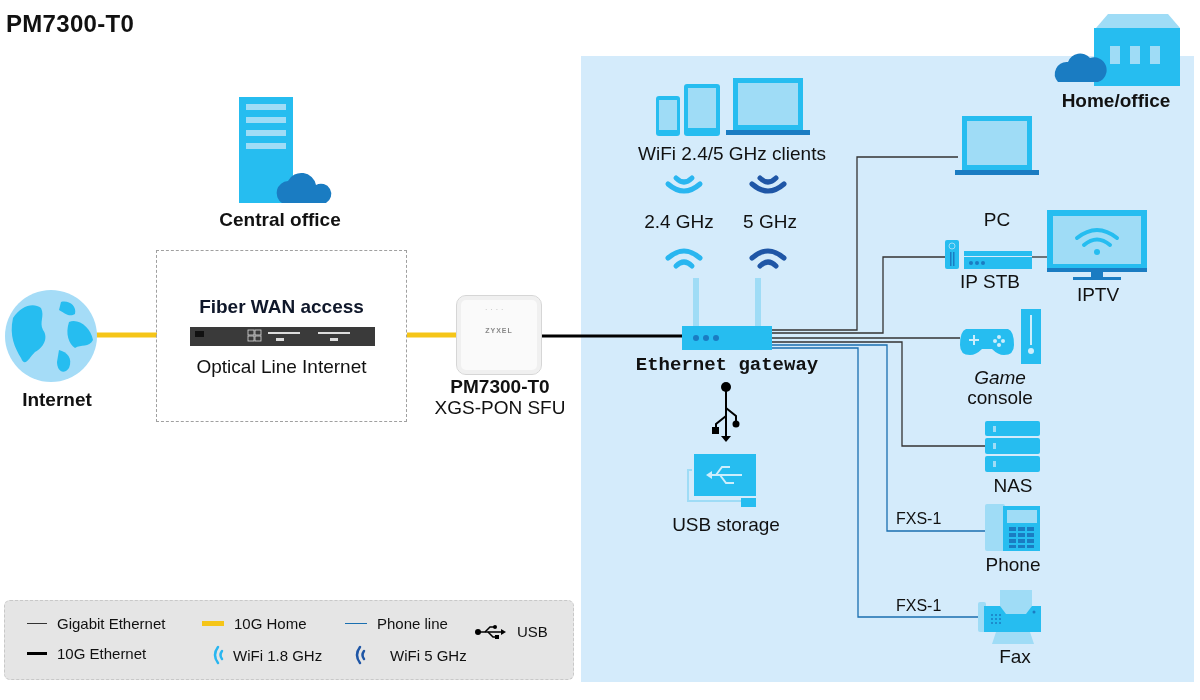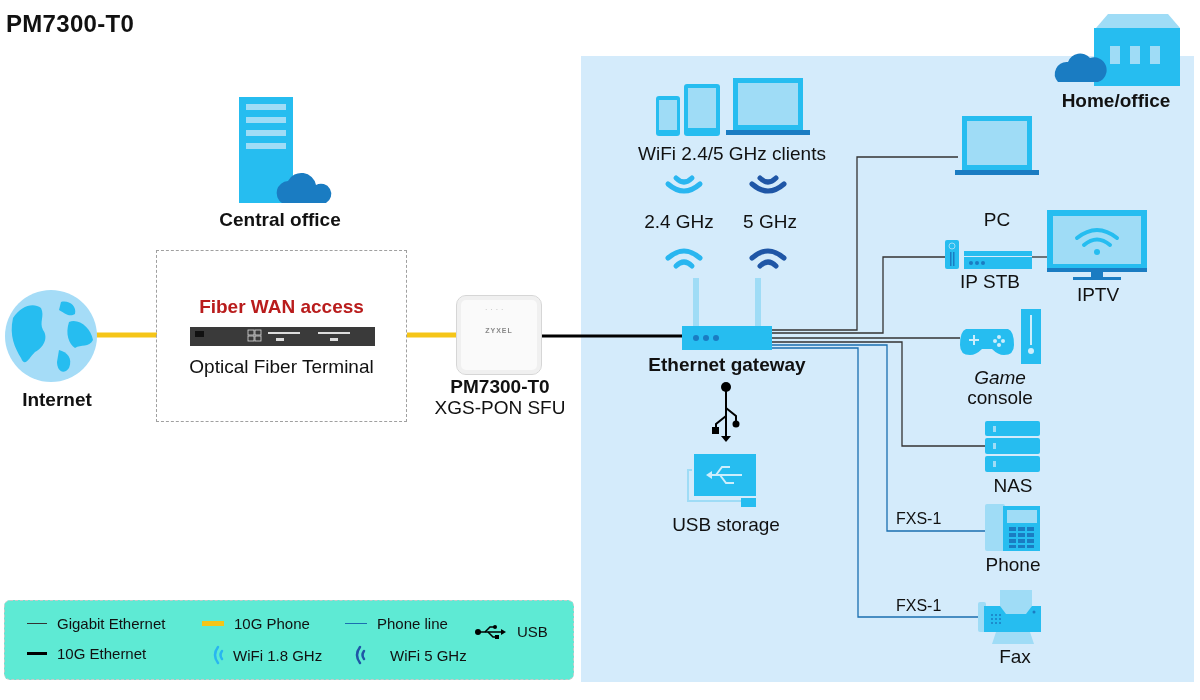--- a/index.html
+++ b/index.html
@@ -3,23 +3,23 @@
 <meta charset="utf-8">
 <style>
   html, body { margin:0; padding:0; }
   body { width:1200px; height:700px; position:relative; background:#ffffff; overflow:hidden;
          font-family:"Liberation Sans", "DejaVu Sans", sans-serif; color:#111; }
   .abs { position:absolute; }
   .title { left:6px; top:10px; font-size:24px; font-weight:bold; letter-spacing:0.3px; }
   .home-bg { left:581px; top:56px; width:613px; height:626px; background:#d4ebfb; }
   .lbl { font-size:19px; white-space:nowrap; text-align:center; }
   .lbl-b { font-size:19px; font-weight:bold; white-space:nowrap; text-align:center; }
-  .fiber-title { color:#b91c1c; font-weight:bold; font-size:19px; }
+  .fiber-title { color:#0f172a; font-weight:bold; font-size:19px; }
   .olt-box { left:156px; top:250px; width:251px; height:172px; border:1.5px dashed #a0a0a0; box-sizing:border-box; }
-  .legend { left:4px; top:600px; width:570px; height:80px; border:1.5px dashed #c8c8c8; border-radius:6px; box-sizing:border-box; background:#5eead4; }
+  .legend { left:4px; top:600px; width:570px; height:80px; border:1.5px dashed #c8c8c8; border-radius:6px; box-sizing:border-box; background:#e5e5e5; }
   .leg-item { position:absolute; font-size:15px; white-space:nowrap; display:flex; align-items:center; gap:10px; }
   .leg-swatch { display:inline-block; }
   svg { overflow:visible; }
 </style>
 </head>
 <body>
 
 <div class="abs title">PM7300-T0</div>
 
 <div class="abs home-bg"></div>
@@ -67,21 +67,21 @@
   <rect x="5" y="4" width="9" height="6" fill="#111"></rect>
   <rect x="58" y="3" width="6" height="5" fill="none" stroke="#ddd" stroke-width="0.8"></rect>
   <rect x="65" y="3" width="6" height="5" fill="none" stroke="#ddd" stroke-width="0.8"></rect>
   <rect x="58" y="9" width="6" height="5" fill="none" stroke="#ddd" stroke-width="0.8"></rect>
   <rect x="65" y="9" width="6" height="5" fill="none" stroke="#ddd" stroke-width="0.8"></rect>
   <rect x="78" y="5" width="32" height="2" fill="#ddd"></rect>
   <rect x="86" y="11" width="8" height="3" fill="#ddd"></rect>
   <rect x="128" y="5" width="32" height="2" fill="#ddd"></rect>
   <rect x="140" y="11" width="8" height="3" fill="#ddd"></rect>
 </svg>
-<div class="abs lbl" style="left:156px;top:356px;width:251px;">Optical Fiber Terminal</div>
+<div class="abs lbl" style="left:156px;top:356px;width:251px;">Optical Line Internet</div>
 
 <div class="abs" style="left:456px;top:295px;width:84px;width:84px;height:78px;background:#fafafa;border:1px solid #d6d6d6;border-radius:10px;box-shadow:inset 0 0 0 4px #f0f0f0;">
   <div style="position:absolute;left:0;right:0;top:31px;text-align:center;font-size:7px;font-weight:bold;color:#888;letter-spacing:1px;">ZYXEL</div>
   <div style="position:absolute;left:28px;top:10px;font-size:7px;color:#bbb;letter-spacing:3px;">····</div>
 </div>
 <div class="abs lbl-b" style="left:420px;top:376px;width:160px;">PM7300-T0</div>
 <div class="abs lbl" style="left:420px;top:397px;width:160px;">XGS-PON SFU</div>
 
 <svg class="abs" style="left:1056px;top:12px;" width="120" height="74">
   <polygon points="40,16 52,2 112,2 124,16" fill="#9fdcf6"></polygon>
@@ -125,21 +125,21 @@
 </svg>
 
 <svg class="abs" style="left:682px;top:278px;" width="92" height="72">
   <rect x="11" y="0" width="6" height="50" fill="#9fdcf6"></rect>
   <rect x="73" y="0" width="6" height="50" fill="#9fdcf6"></rect>
   <rect x="0" y="48" width="90" height="24" fill="#26bdf0"></rect>
   <circle cx="14" cy="60" r="3" fill="#1a7cc2"></circle>
   <circle cx="24" cy="60" r="3" fill="#1a7cc2"></circle>
   <circle cx="34" cy="60" r="3" fill="#1a7cc2"></circle>
 </svg>
-<div class="abs lbl-b" style="left:627px;top:354px;width:200px;">Ethernet gateway</div>
+<div class="abs lbl-b" style="left:627px;top:354px;width:200px;font-family:Liberation Mono, monospace;">Ethernet gateway</div>
 
 <svg class="abs" style="left:708px;top:382px;" width="36" height="62">
   <circle cx="18" cy="5" r="5" fill="#000"></circle>
   <line x1="18" y1="5" x2="18" y2="56" stroke="#000" stroke-width="2"></line>
   <polygon points="13,54 23,54 18,60" fill="#000"></polygon>
   <path d="M18,26 L28,34 L28,40" fill="none" stroke="#000" stroke-width="2"></path>
   <circle cx="28" cy="42" r="3.5" fill="#000"></circle>
   <path d="M18,34 L8,42 L8,46" fill="none" stroke="#000" stroke-width="2"></path>
   <rect x="4" y="45" width="7" height="7" fill="#000"></rect>
 </svg>
@@ -256,21 +256,21 @@
 </svg>
 <div class="abs lbl" style="left:975px;top:646px;width:80px;">Fax</div>
 
 <div class="abs legend">
   <div class="leg-item" style="left:22px;top:14px;">
     <span class="leg-swatch" style="width:20px;height:1.5px;background:#333;"></span>
     <span>Gigabit Ethernet</span>
   </div>
   <div class="leg-item" style="left:197px;top:14px;">
     <span class="leg-swatch" style="width:22px;height:5px;background:#f5c518;"></span>
-    <span>10G Phone</span>
+    <span>10G Home</span>
   </div>
   <div class="leg-item" style="left:340px;top:14px;">
     <span class="leg-swatch" style="width:22px;height:1.5px;background:#1a6fb0;"></span>
     <span>Phone line</span>
   </div>
   <div class="leg-item" style="left:470px;top:14px;margin-top:8px;">
     <svg width="32" height="16">
       <circle cx="3" cy="8" r="3" fill="#000"></circle>
       <line x1="3" y1="8" x2="28" y2="8" stroke="#000" stroke-width="1.5"></line>
       <polygon points="26,5 31,8 26,11" fill="#000"></polygon>

